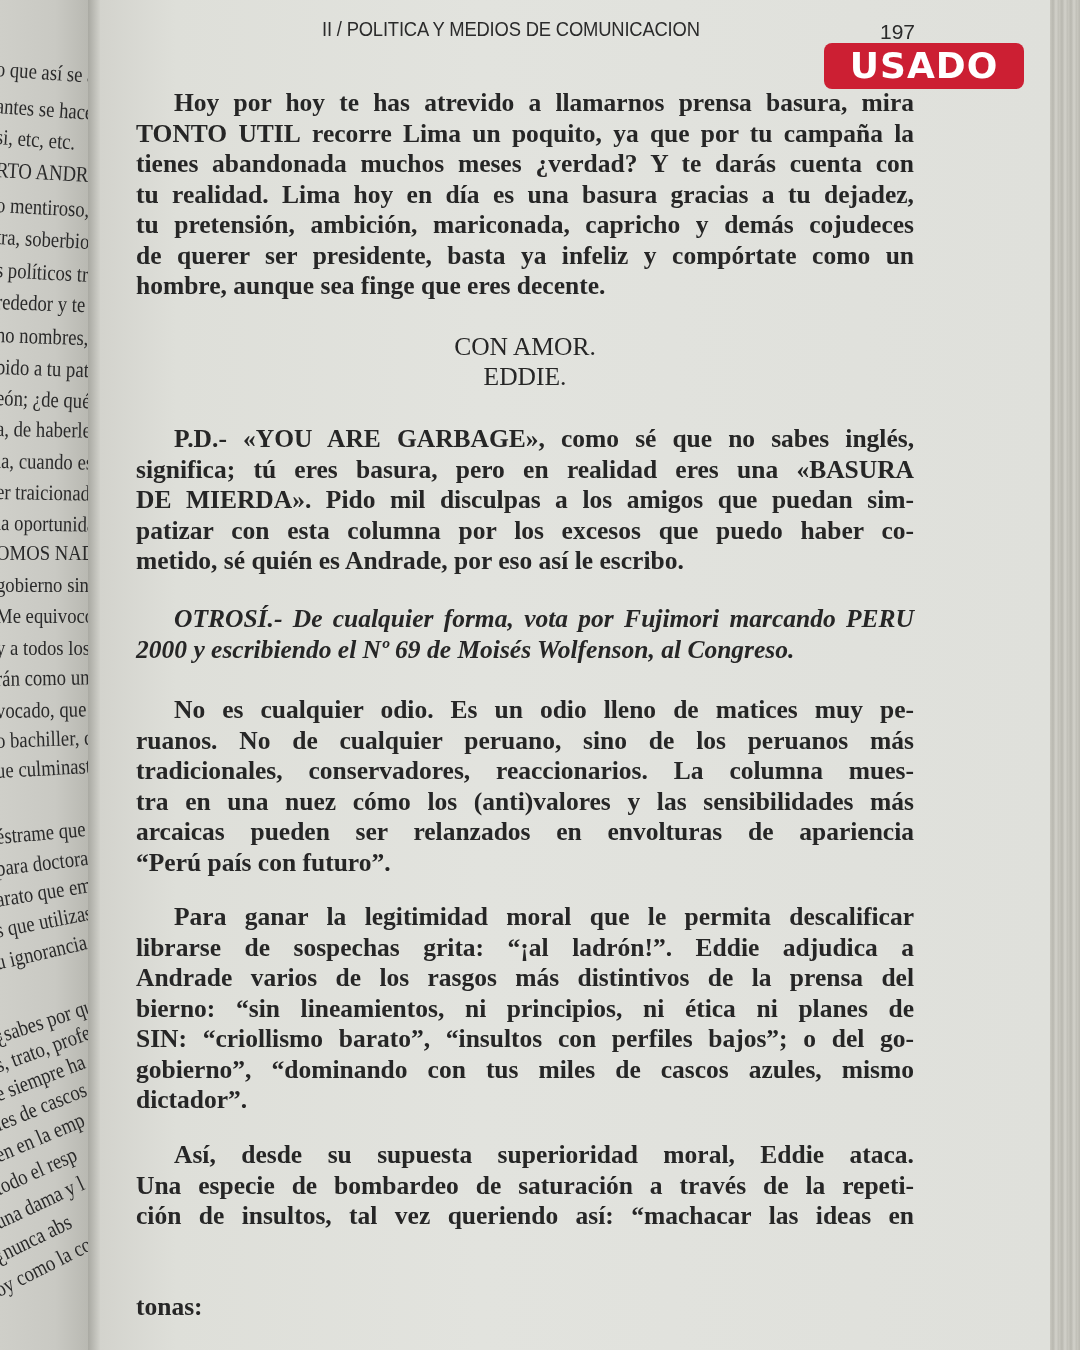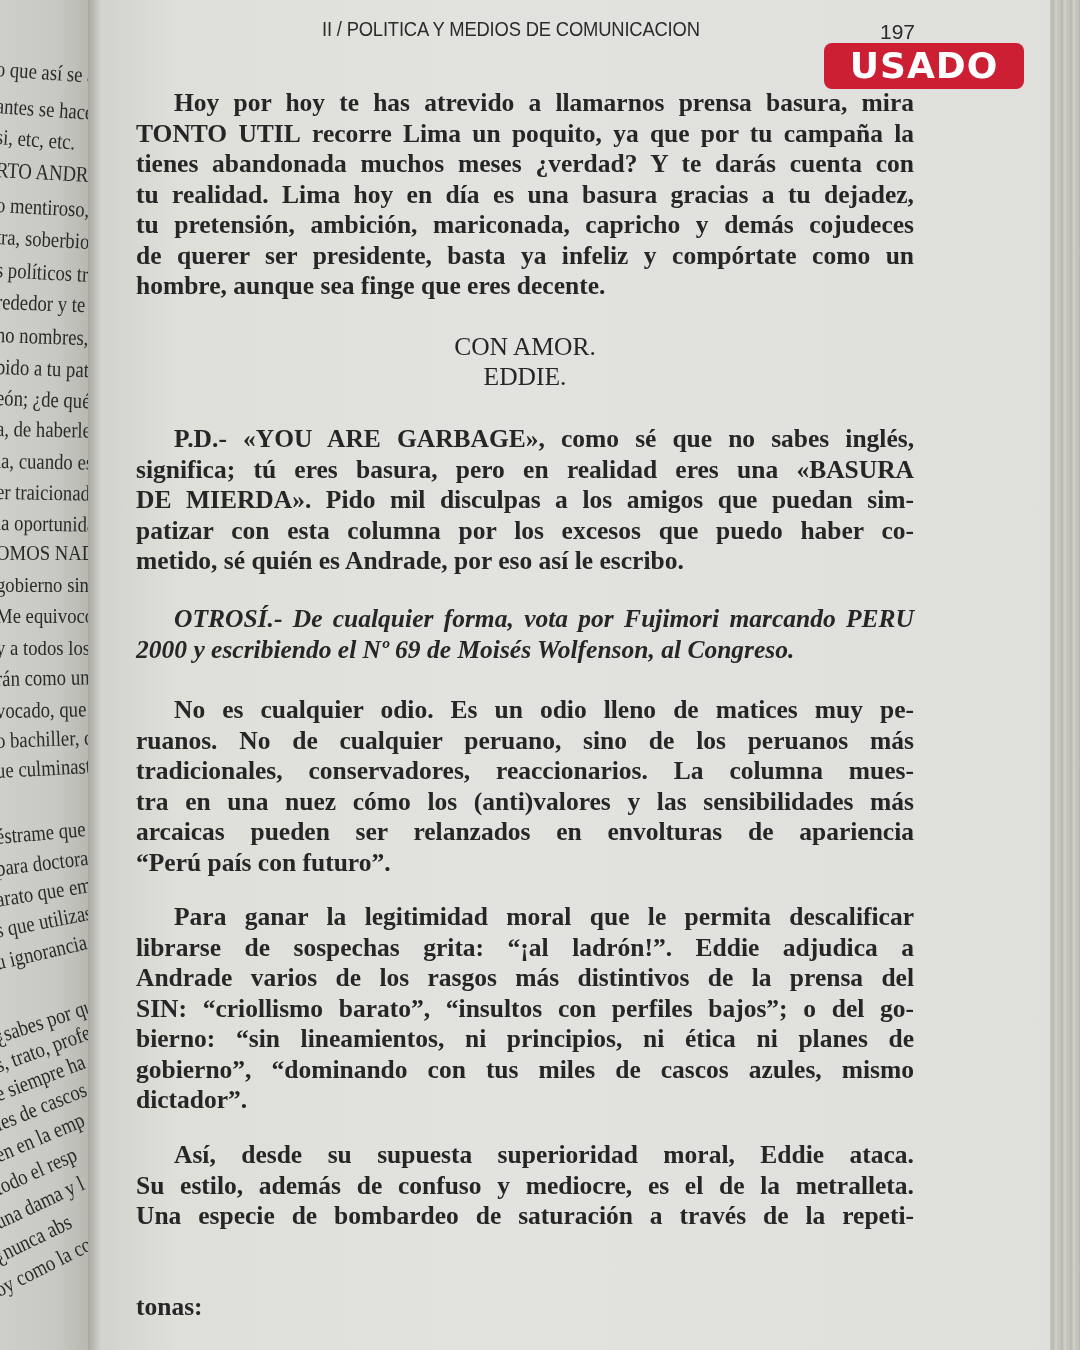--- a/index.html
+++ b/index.html
@@ -146,27 +146,27 @@
   <span class="line">tradicionales, conservadores, reaccionarios. La columna mues-</span>
   <span class="line">tra en una nuez cómo los (anti)valores y las sensibilidades más</span>
   <span class="line">arcaicas pueden ser relanzados en envolturas de apariencia</span>
   <span class="line last">“Perú país con futuro”.</span>
 </div>
 
 <div class="text-block" style="top:902px;">
   <span class="line indent">Para ganar la legitimidad moral que le permita descalificar</span>
   <span class="line">librarse de sospechas grita: “¡al ladrón!”. Eddie adjudica a</span>
   <span class="line">Andrade varios de los rasgos más distintivos de la prensa del</span>
+  <span class="line">bierno: “sin lineamientos, ni principios, ni ética ni planes de</span>
   <span class="line">SIN: “criollismo barato”, “insultos con perfiles bajos”; o del go-</span>
-  <span class="line">bierno: “sin lineamientos, ni principios, ni ética ni planes de</span>
   <span class="line">gobierno”, “dominando con tus miles de cascos azules, mismo</span>
   <span class="line last">dictador”.</span>
 </div>
 
 <div class="text-block" style="top:1140px;">
   <span class="line indent">Así, desde su supuesta superioridad moral, Eddie ataca.</span>
-  <span class="line">Su estilo, además de confuso y mediocre, es el de la metralleta.</span>
   <span class="line">Una especie de bombardeo de saturación a través de la repeti-</span>
+  <span class="line">ción de insultos, tal vez queriendo así: “machacar las ideas en</span>
 </div>
 
 <div class="text-block" style="top:1292px;">
   <span class="line last">tonas:</span>
 </div>
 
 </body></html>

